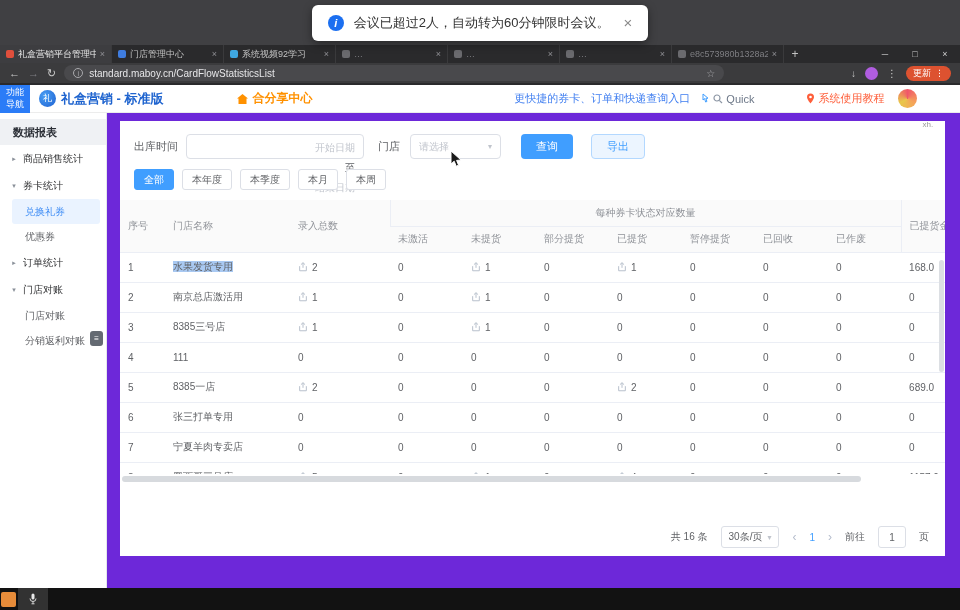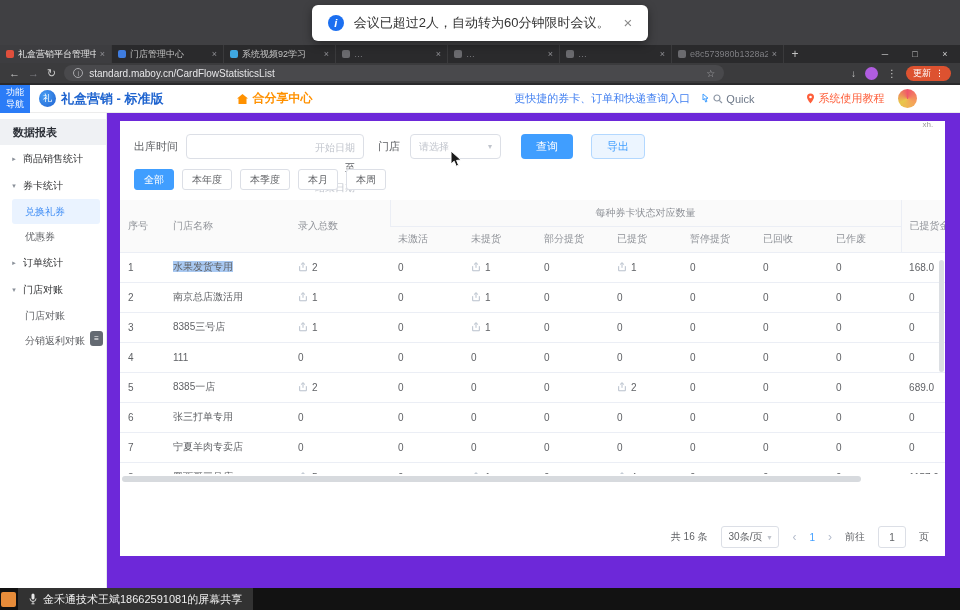--- a/index.html
+++ b/index.html
@@ -853,21 +853,20 @@
     </main>
   </div>
 
   <div class="taskbar">
     <span class="tb-app"></span>
     <span class="share-pill">
       <svg width="8" height="12" viewBox="0 0 8 12">
           <rect x="2.5" y="0.5" width="3" height="6" rx="1.5" fill="#e8e8e8"></rect>
           <path d="M1 5.5a3 3 0 0 0 6 0M4 8.5v2M2.5 10.8h3" stroke="#e8e8e8" stroke-width="0.9" fill="none"></path>
         </svg>
-      <span class="share-text">金禾通技术王斌18662591081的屏幕共享</span>
     </span>
   </div>
 
   <svg class="cursor" width="12" height="18" viewBox="0 0 12 18">
     <path d="M1 1 L1 14 L4.2 11.2 L6.2 16.2 L8.6 15.2 L6.6 10.4 L11 10 Z" fill="#1a1a1a" stroke="#fff" stroke-width="1"></path>
   </svg>
 
 </div>
 
 </body></html>

